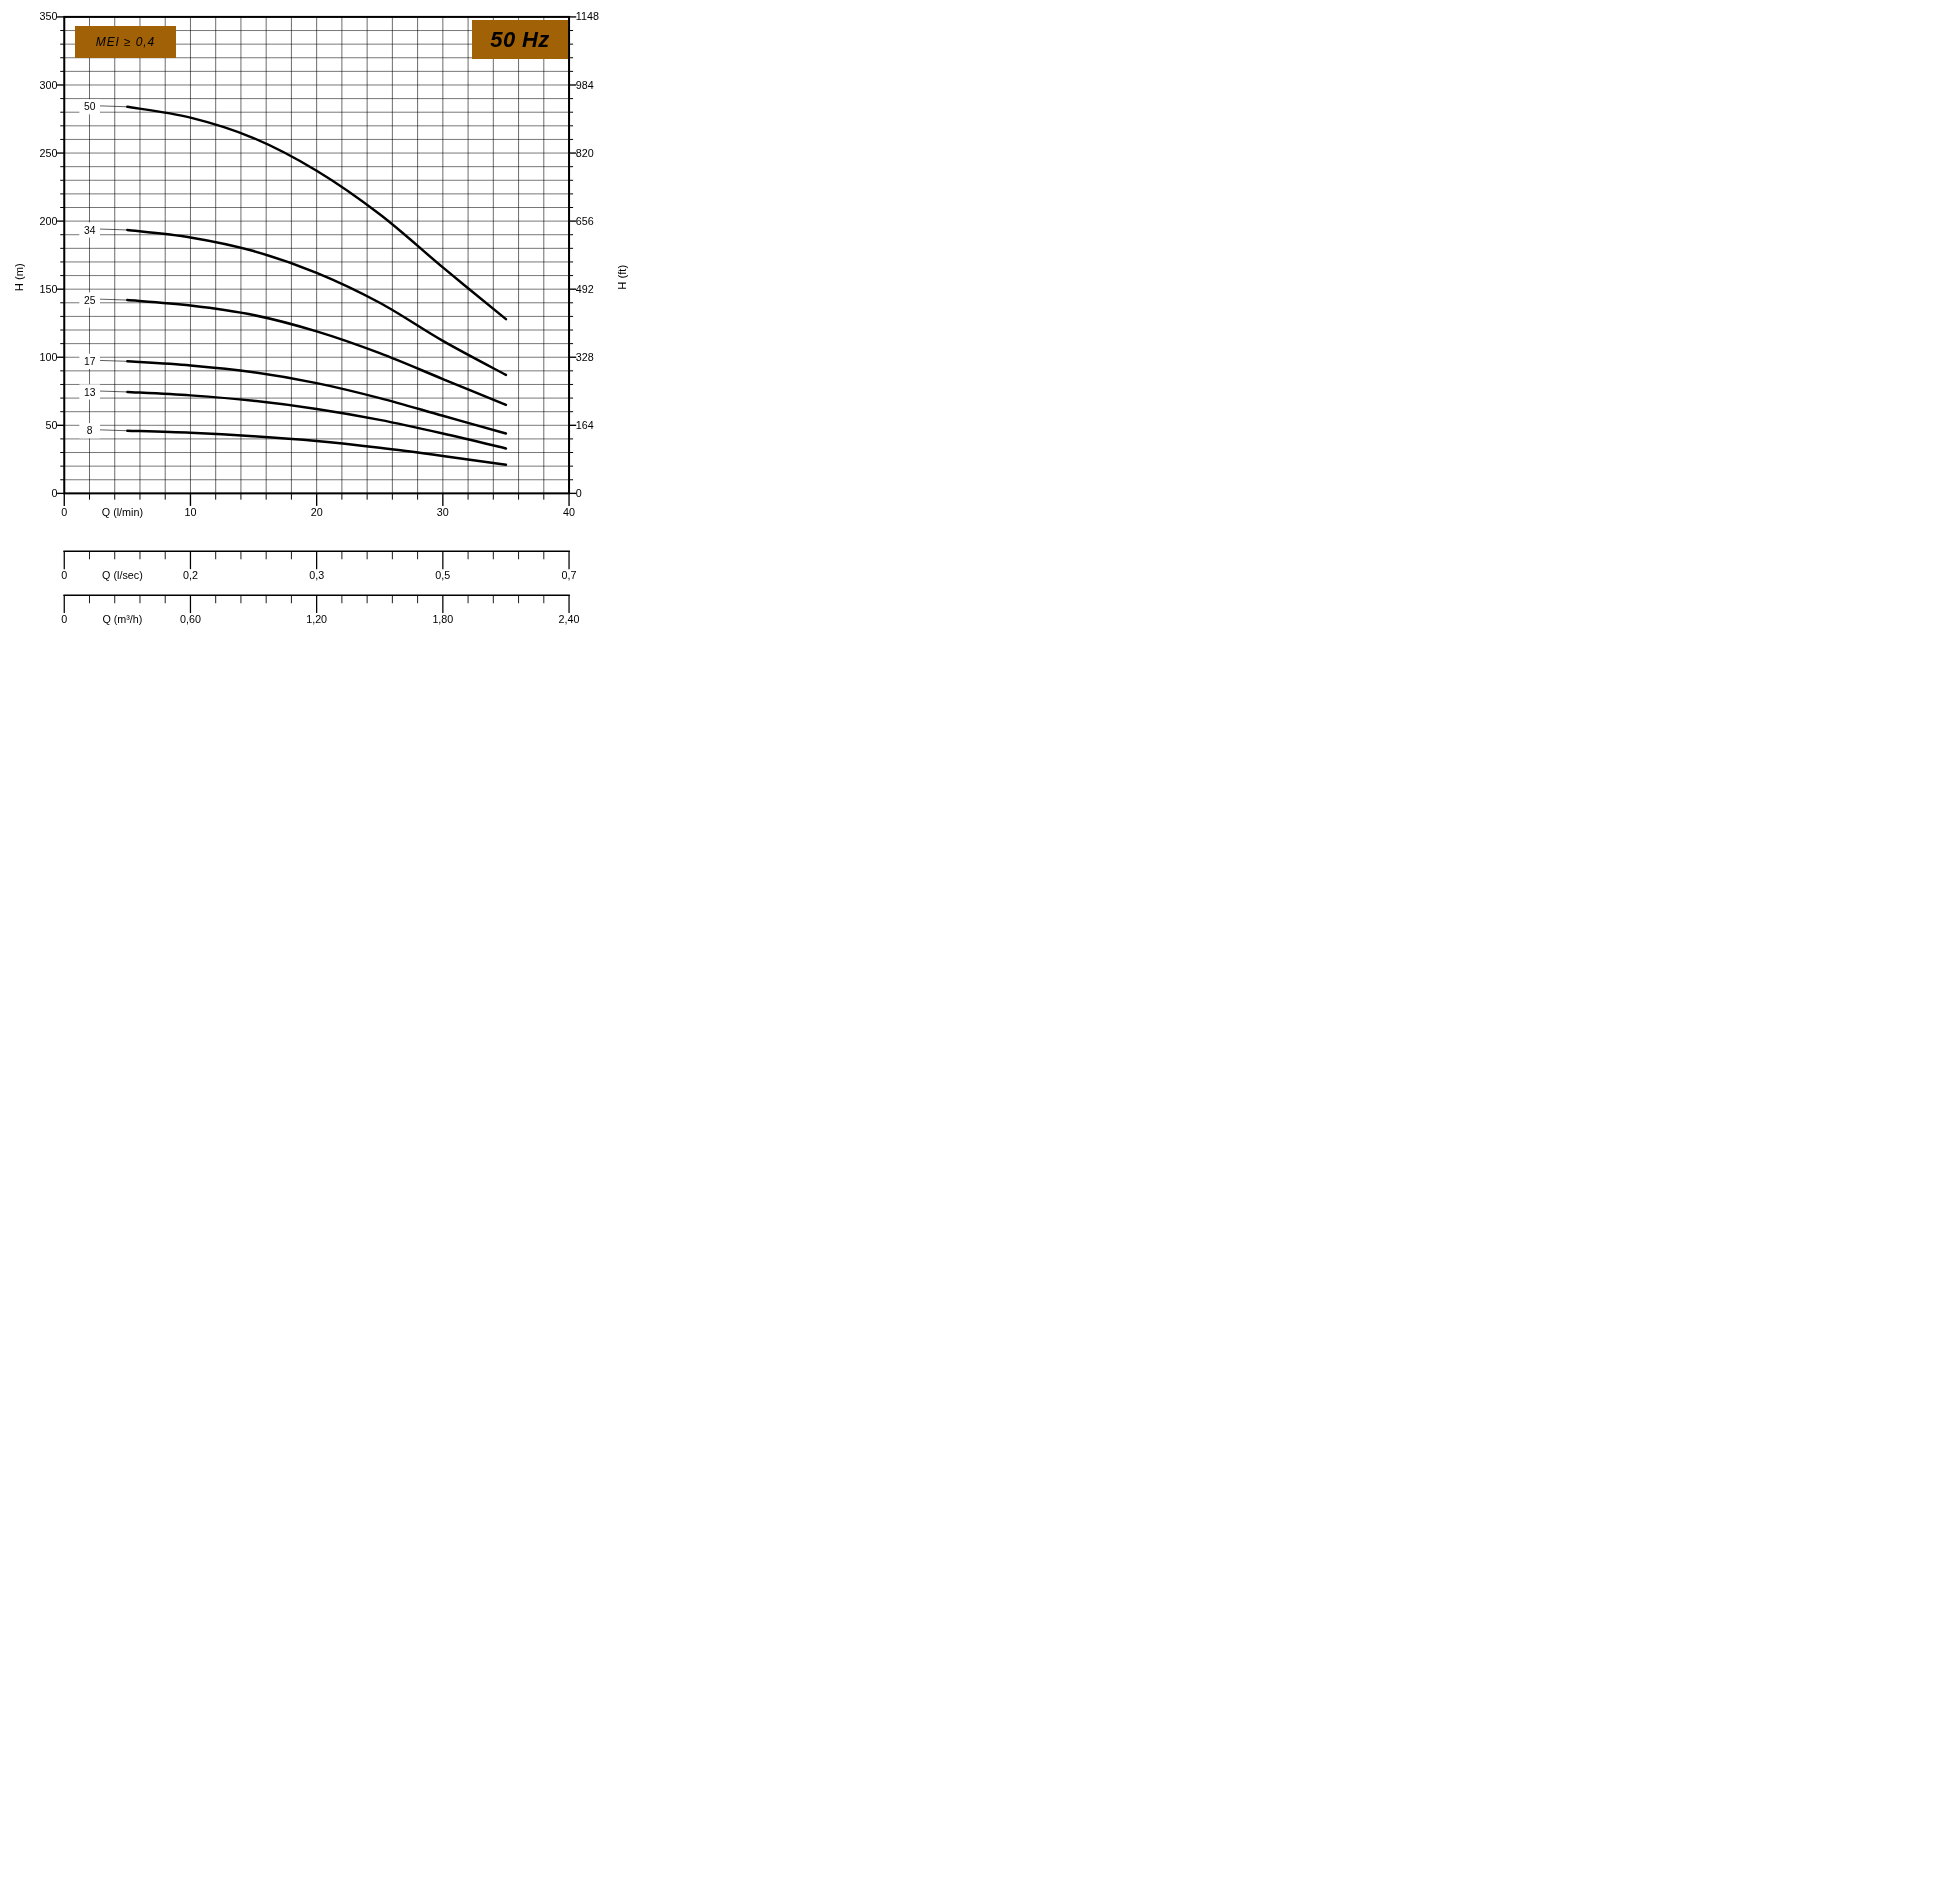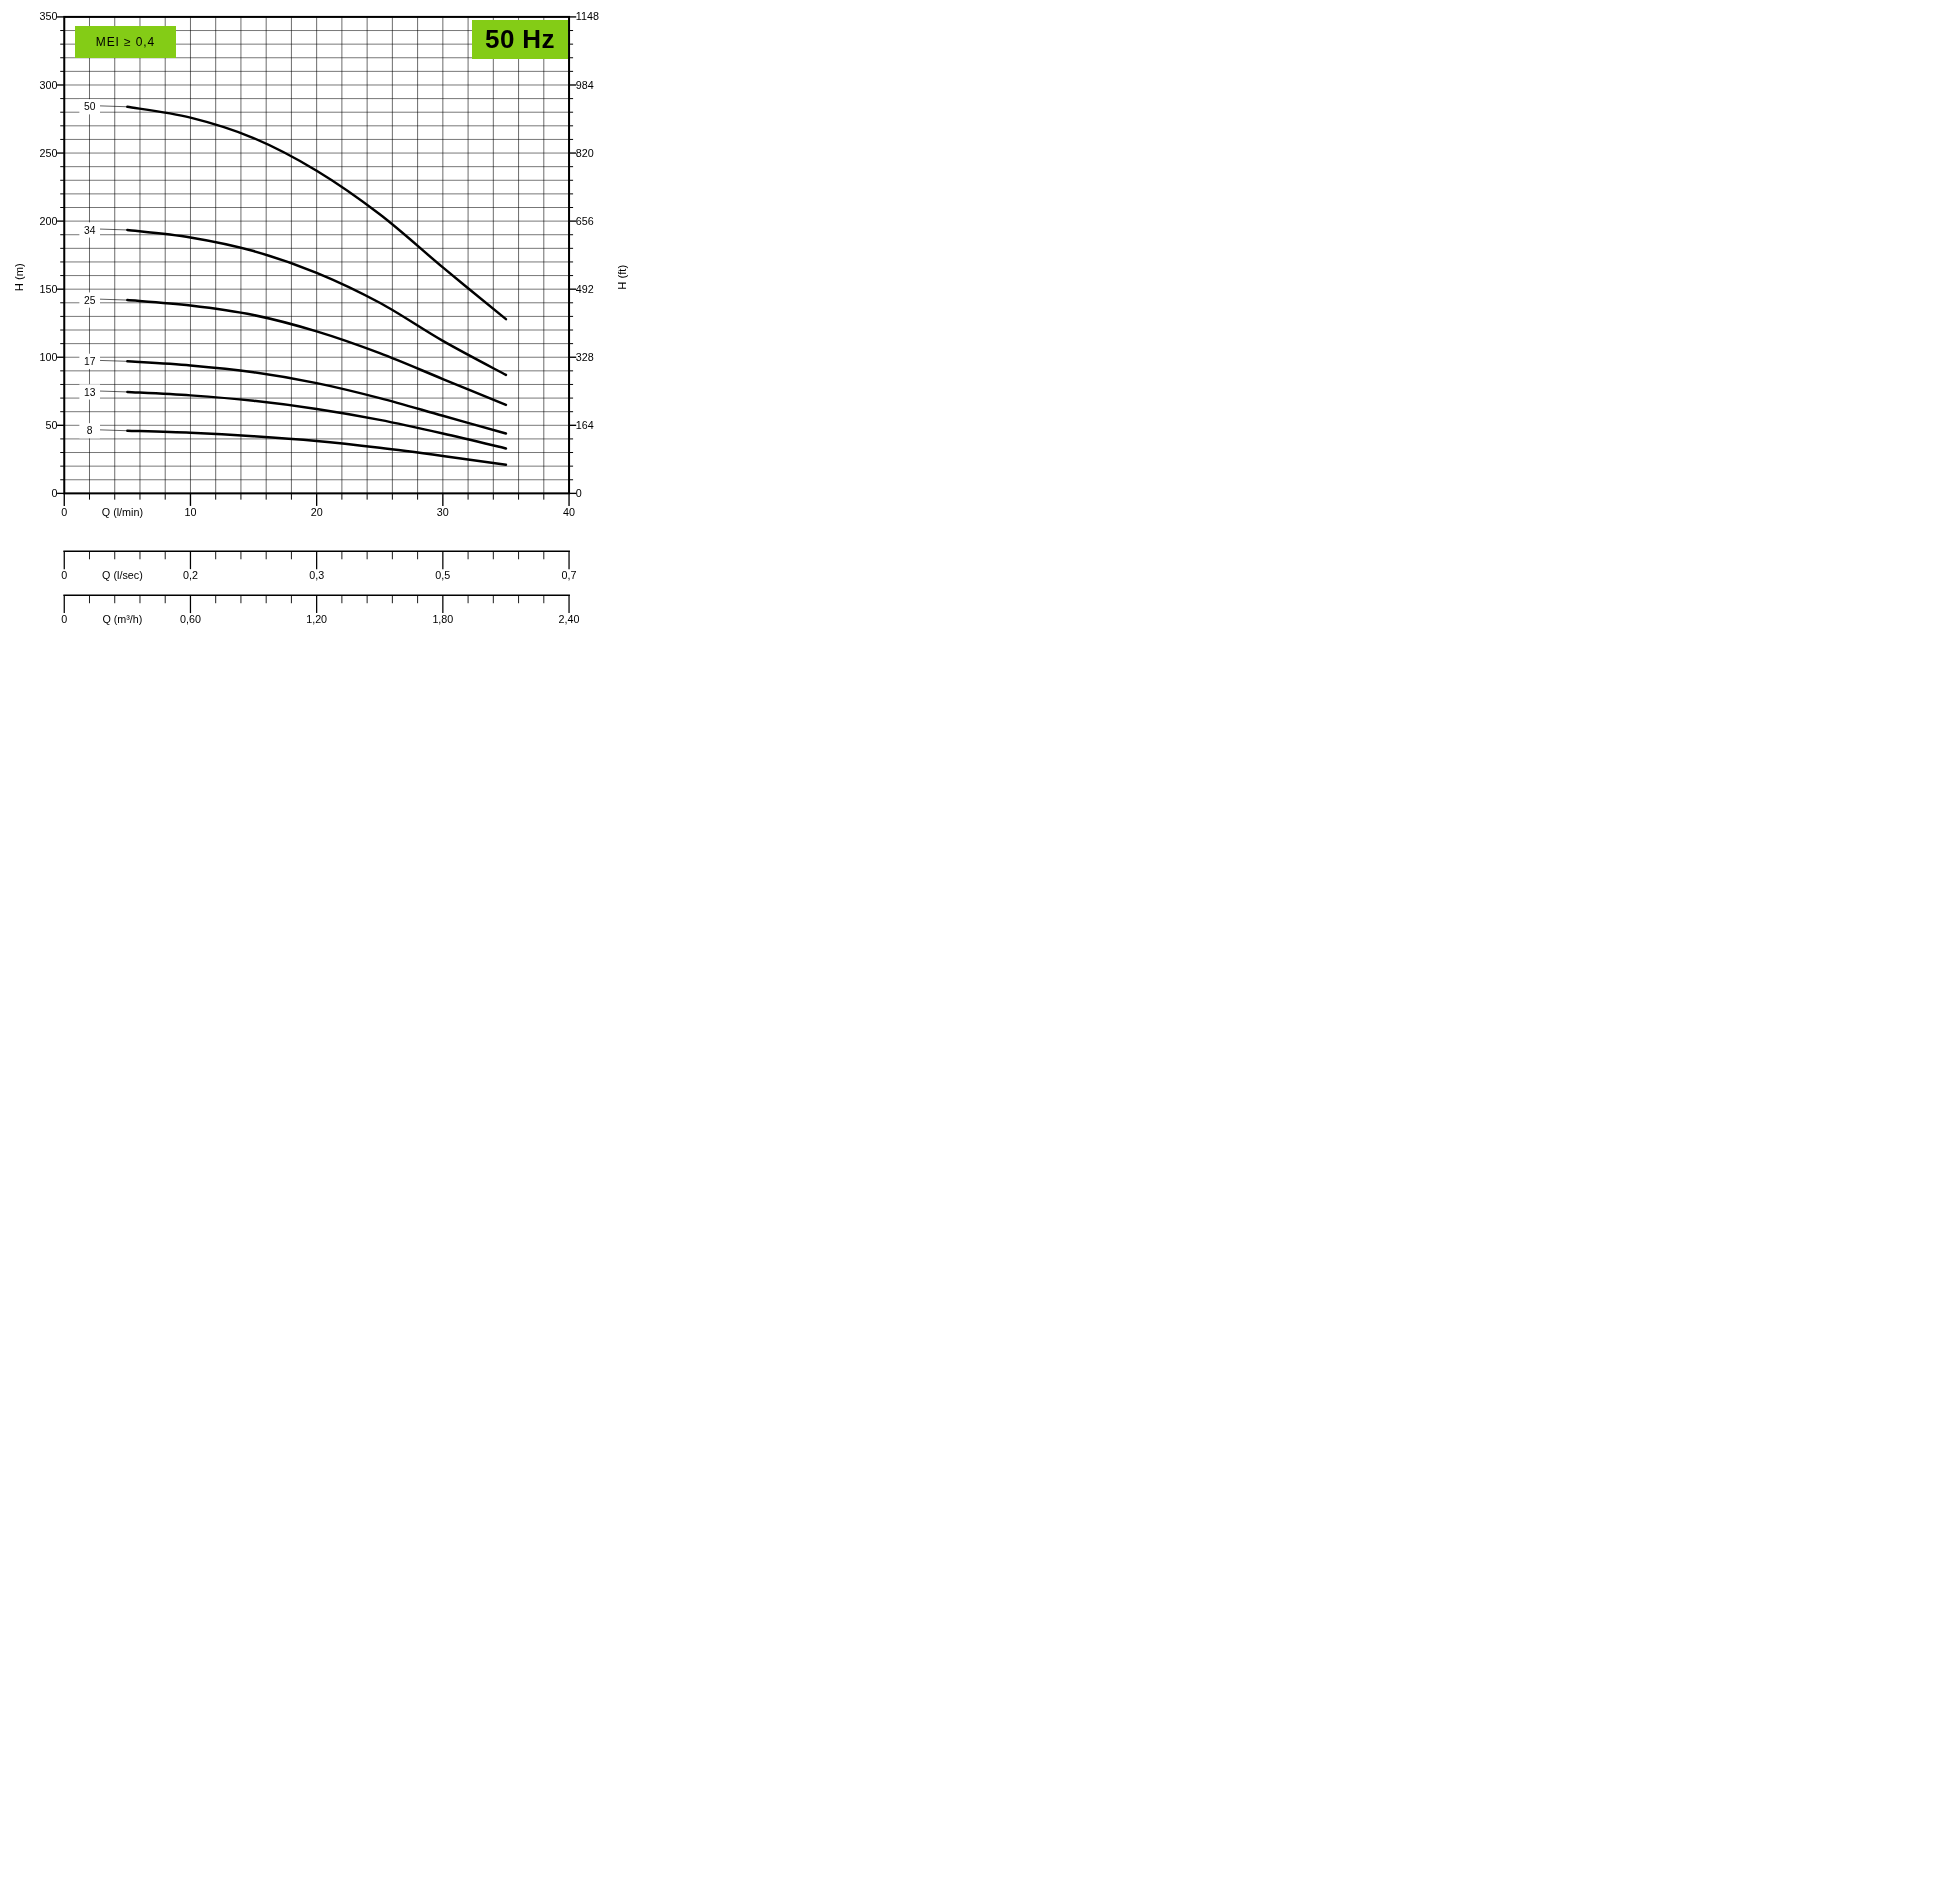--- a/index.html
+++ b/index.html
@@ -1,21 +1,21 @@
 <!DOCTYPE html>
 <html style="font-size:7.2px"><head>
 <meta charset="utf-8">
 <style>
   html,body{margin:0;padding:0;background:#ffffff;}
   body{font-family:"Liberation Sans", sans-serif;}
   .stage{position:relative;width:652px;height:628px;background:#fff;overflow:hidden;}
   svg{position:absolute;left:0;top:0;}
-  .overlay{position:absolute;display:flex;align-items:center;justify-content:center;background:#84cc16;color:#000;}
+  .overlay{position:absolute;display:flex;align-items:center;justify-content:center;background:#a16207;color:#000;font-style:italic;}
   .mei{left:75px;top:26px;width:101px;height:32px;font-size:12px;letter-spacing:0.9px;}
-  .hz{left:472px;top:20px;width:96px;height:39px;font-weight:bold;font-size:26px;letter-spacing:0.4px;}
+  .hz{left:472px;top:20px;width:96px;height:39px;font-weight:bold;font-size:22px;letter-spacing:0.4px;}
 </style>
 </head>
 <body>
 
 <div class="stage">
   <svg id="chart" width="652" height="628" viewBox="0 0 1454 1400">
       <rect x="0" y="0" width="1454" height="1400" fill="#ffffff"></rect>
       <line x1="199.585" y1="37.5" x2="199.585" y2="1100" stroke="#000000" stroke-width="1.3"></line>
       <line x1="255.87" y1="37.5" x2="255.87" y2="1100" stroke="#000000" stroke-width="1.3"></line>
       <line x1="312.155" y1="37.5" x2="312.155" y2="1100" stroke="#000000" stroke-width="1.3"></line>

